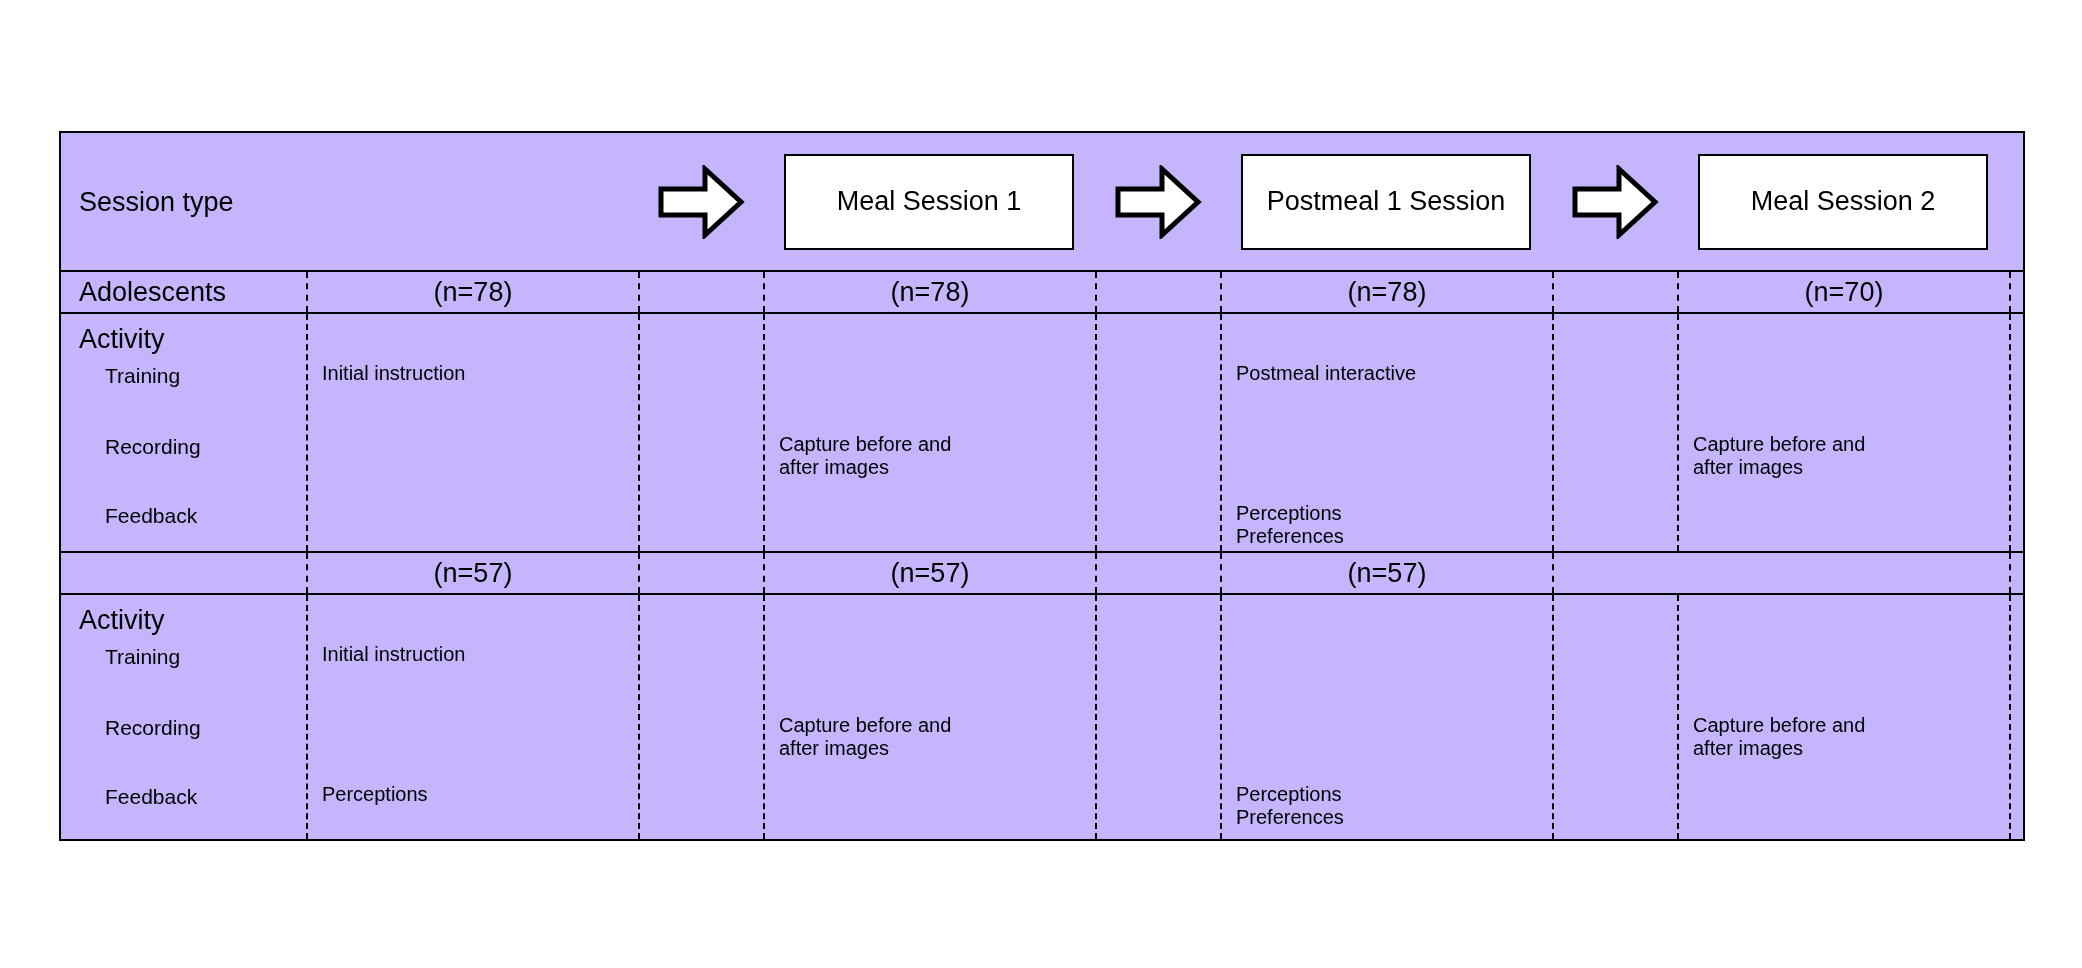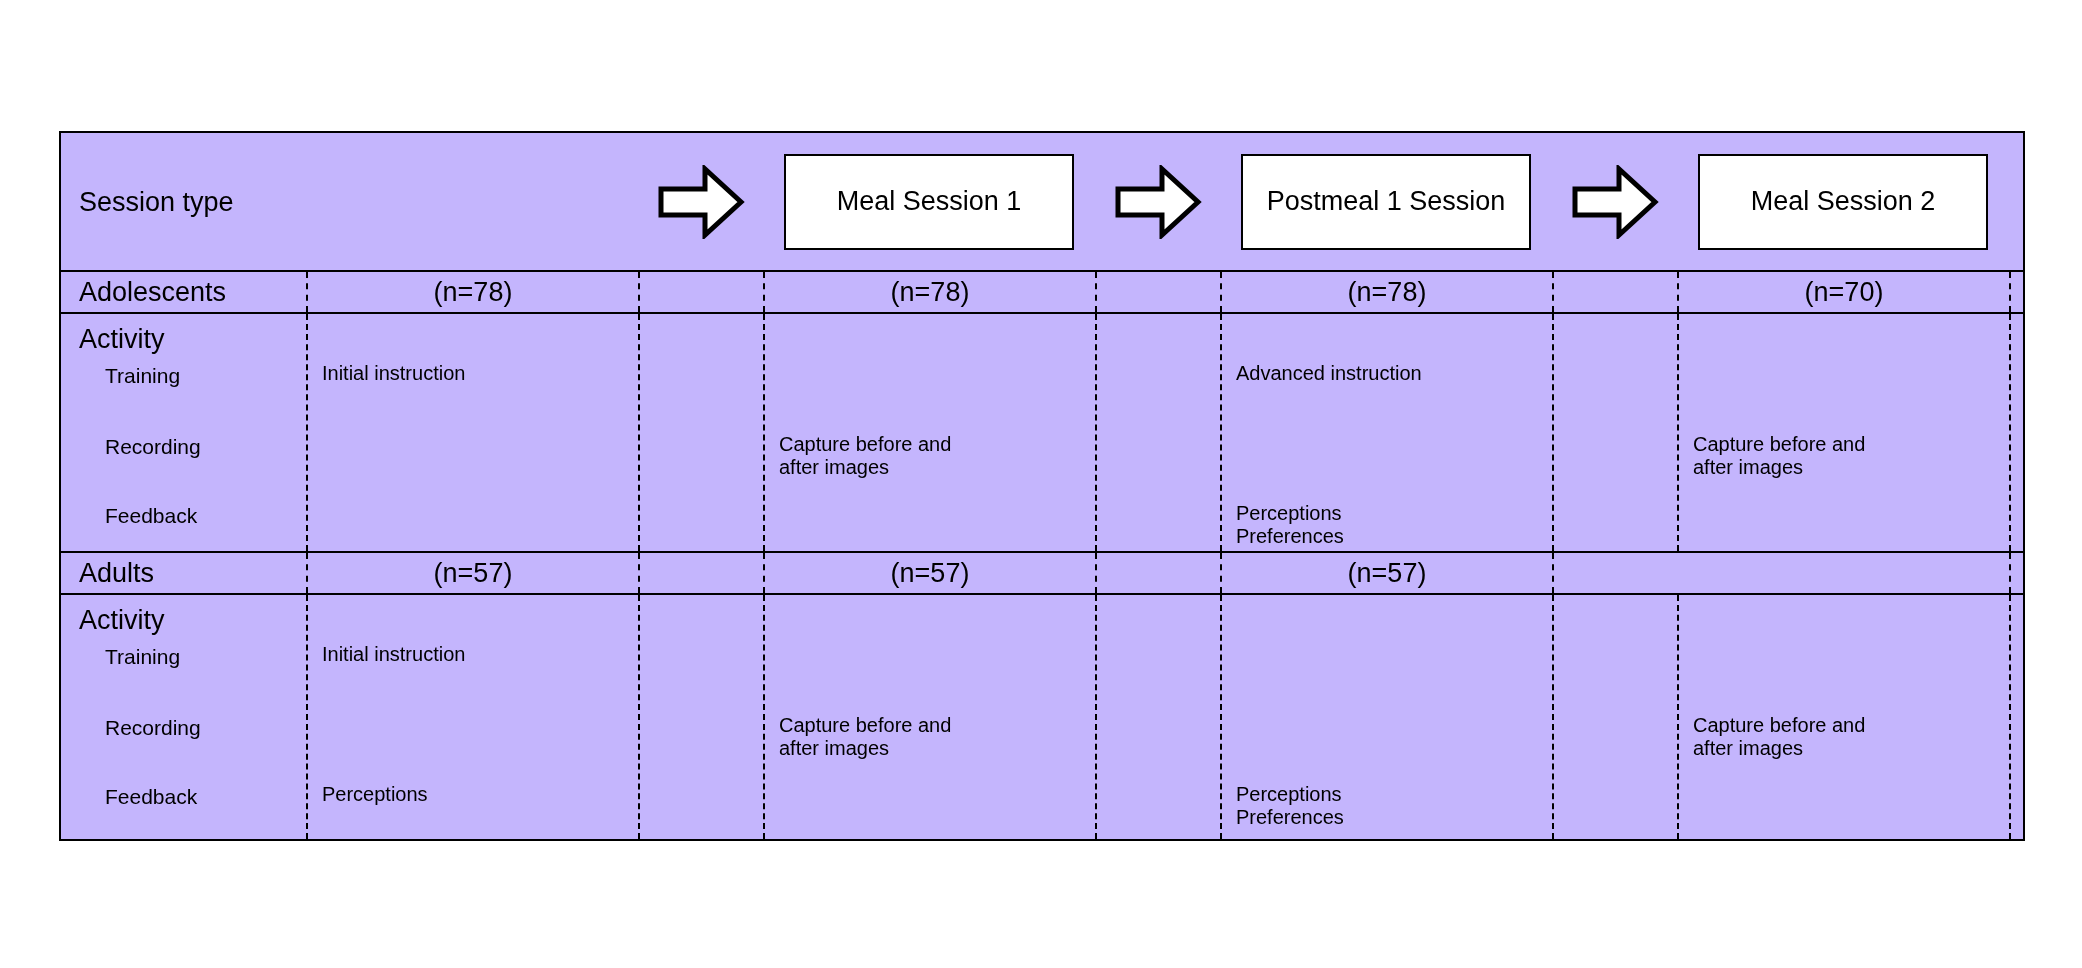--- a/index.html
+++ b/index.html
@@ -278,44 +278,41 @@
         <div class="cell-text at-recording">
           <span class="stack-line">Capture before and</span>
           <span class="stack-line">after images</span>
         </div>
       </div>
 
       <div class="col col-a2"></div>
 
       <div class="col col-c3">
         <div class="cell-text at-training">
-          <span class="stack-line">Advanced instruction</span>
+          <span class="stack-line">Postmeal interactive</span>
         </div>
         <div class="cell-text at-feedback">
           <span class="stack-line">Perceptions</span>
           <span class="stack-line">Preferences</span>
         </div>
       </div>
 
       <div class="col col-a3"></div>
 
       <div class="col col-c4">
         <div class="cell-text at-recording">
           <span class="stack-line">Capture before and</span>
           <span class="stack-line">after images</span>
         </div>
       </div>
 
       <div class="col col-tail"></div>
     </div>
 
     <div class="row row-group adults">
-      <div class="col col-label">
-        <div class="group-name">Adults</div>
-      </div>
       <div class="col col-c1">
         <div class="n-value">(n=57)</div>
       </div>
       <div class="col col-a1"></div>
       <div class="col col-c2">
         <div class="n-value">(n=57)</div>
       </div>
       <div class="col col-a2"></div>
       <div class="col col-c3">
         <div class="n-value">(n=57)</div>

